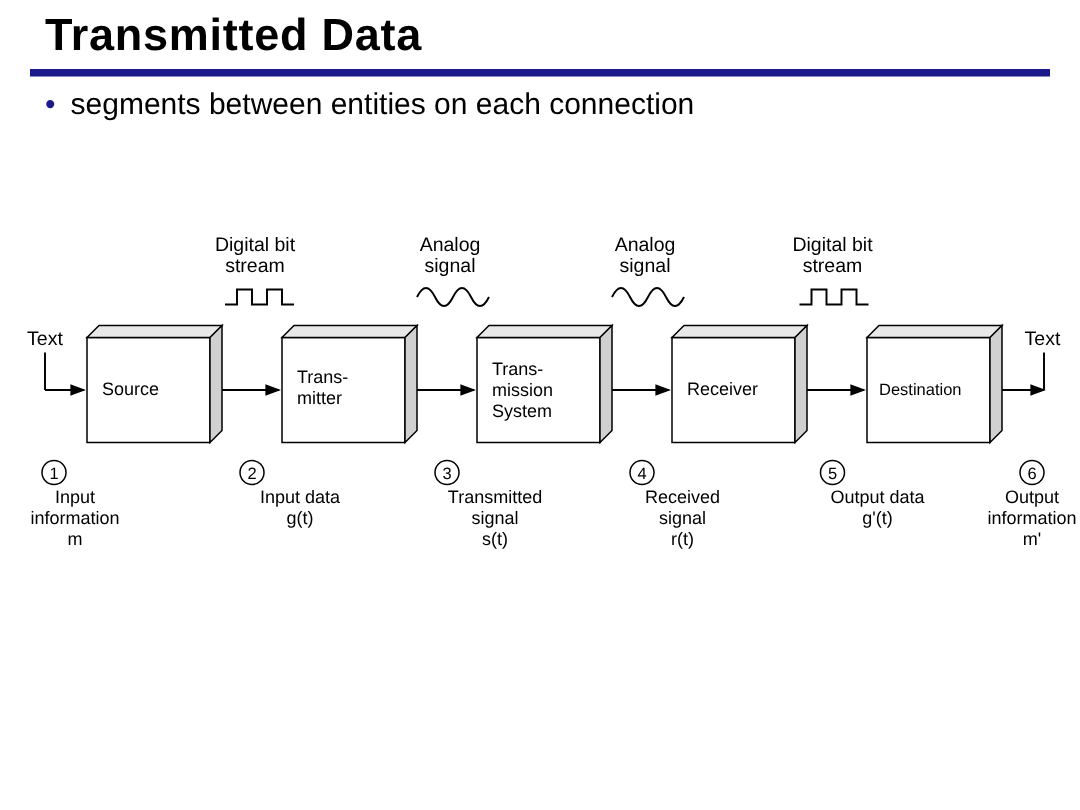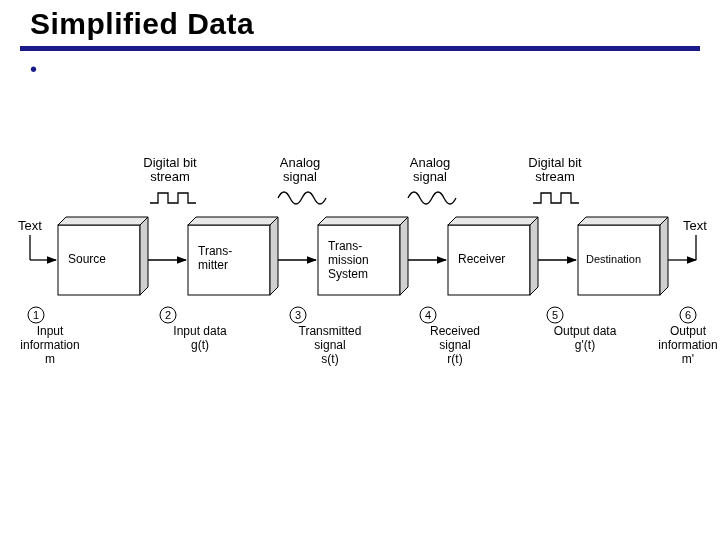--- a/index.html
+++ b/index.html
@@ -46,25 +46,26 @@
   }
   .diagram text {
     font-family: Arial, Helvetica, sans-serif;
     fill: #000;
   }
 </style>
 </head>
 <body>
 
 <div class="title">
-  <span>Simplified Data</span><br>
+  <span>Transmitted Data</span><br>
 </div>
 <div class="hr"></div>
 <div class="bullet-row">
   <span class="bullet-dot">•</span>
+  <span>segments between entities on each connection</span>
 </div>
 
 <svg class="diagram" viewBox="0 0 720 230">
 
   <defs>
     <marker id="ah" markerWidth="8" markerHeight="8" refX="7" refY="3" orient="auto">
       <path d="M0,0 L8,3 L0,6 Z" fill="#000"></path>
     </marker>
   </defs>
 

